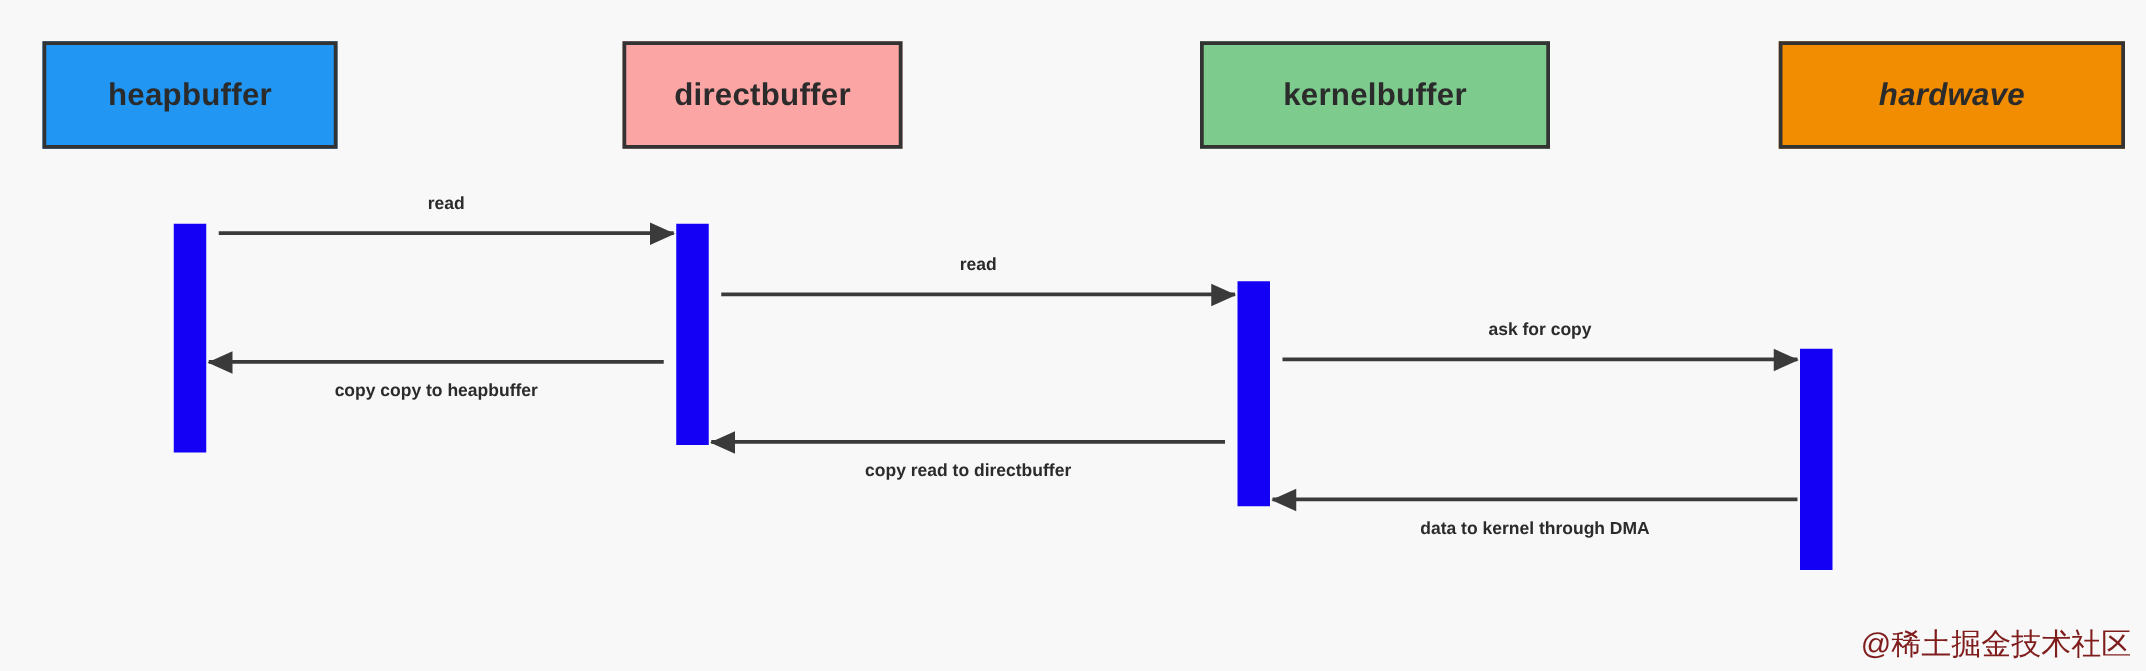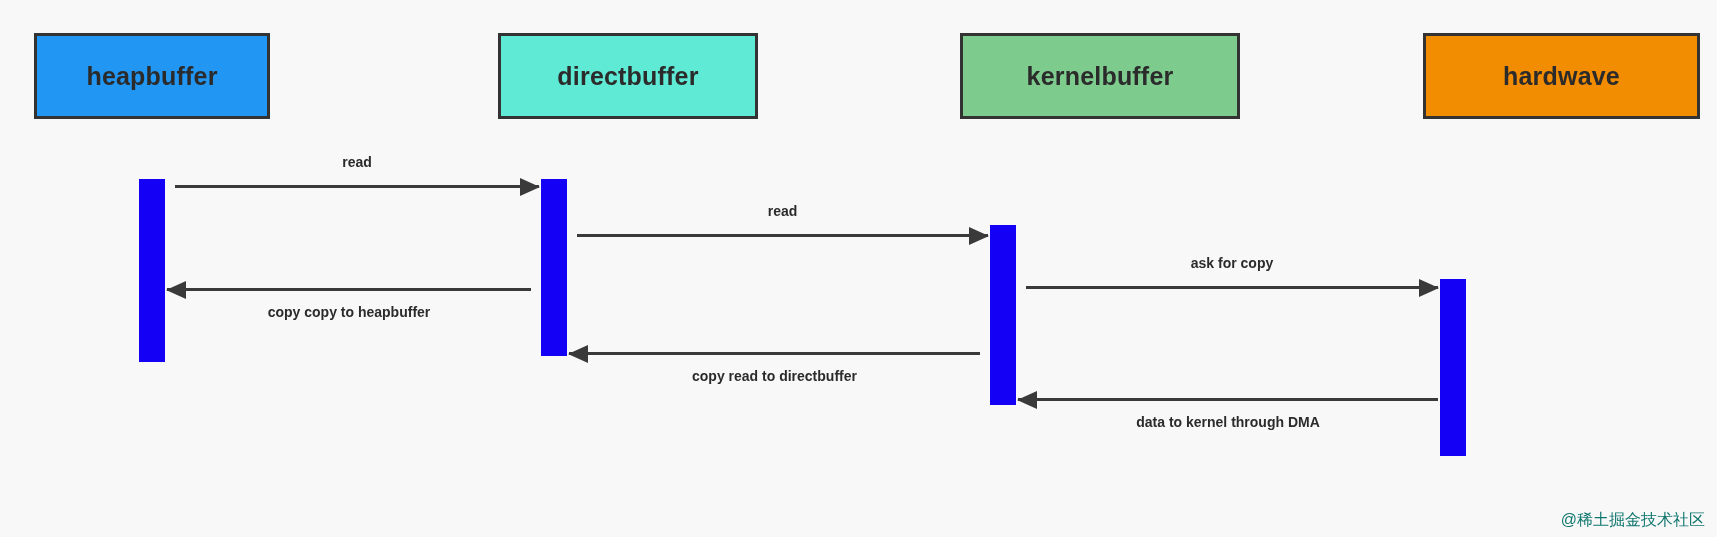--- a/index.html
+++ b/index.html
@@ -79,42 +79,42 @@
     white-space: nowrap;
   }
   .msg-label.above { top: -31px; }
   .msg-label.below { top: 16px; }
 
   
   .watermark {
     position: absolute;
     right: 12px;
     bottom: 6px;
-    font-size: 16px;
-    color: #0f766e;
+    font-size: 24px;
+    color: #7f1d1d;
     white-space: nowrap;
     user-select: none;
   }
 </style>
 </head>
 <body>
 
 <div id="canvas">
 
   <div id="participants-layer">
       <div class="participant" style="left: 34px; top: 33px; width: 236px; height: 86px; background: rgb(33, 150, 243); border-color: rgb(51, 51, 51);">
         <span class="participant-label">heapbuffer</span>
       </div>
-      <div class="participant" style="left: 498px; top: 33px; width: 260px; height: 86px; background: #5eead4; border-color: rgb(51, 51, 51);">
+      <div class="participant" style="left: 498px; top: 33px; width: 224px; height: 86px; background: #fca5a5; border-color: rgb(51, 51, 51);">
         <span class="participant-label">directbuffer</span>
       </div>
       <div class="participant" style="left: 960px; top: 33px; width: 280px; height: 86px; background: rgb(125, 204, 142); border-color: rgb(51, 51, 51);">
         <span class="participant-label">kernelbuffer</span>
       </div>
-      <div class="participant" style="left: 1423px; top: 33px; width: 277px; height: 86px; background: rgb(242, 140, 0); border-color: rgb(51, 51, 51);">
+      <div class="participant" style="left: 1423px; top: 33px; width: 277px; height: 86px; background: rgb(242, 140, 0); border-color: rgb(51, 51, 51); font-style: italic;">
         <span class="participant-label">hardwave</span>
       </div>
     </div>
 
   <div id="activations-layer">
       <div class="activation" style="left: 139px; top: 179px; width: 26px; height: 183px; background: rgb(20, 0, 245);"></div>
       <div class="activation" style="left: 541px; top: 179px; width: 26px; height: 177px; background: rgb(20, 0, 245);"></div>
       <div class="activation" style="left: 990px; top: 225px; width: 26px; height: 180px; background: rgb(20, 0, 245);"></div>
       <div class="activation" style="left: 1440px; top: 279px; width: 26px; height: 177px; background: rgb(20, 0, 245);"></div>
     </div>

